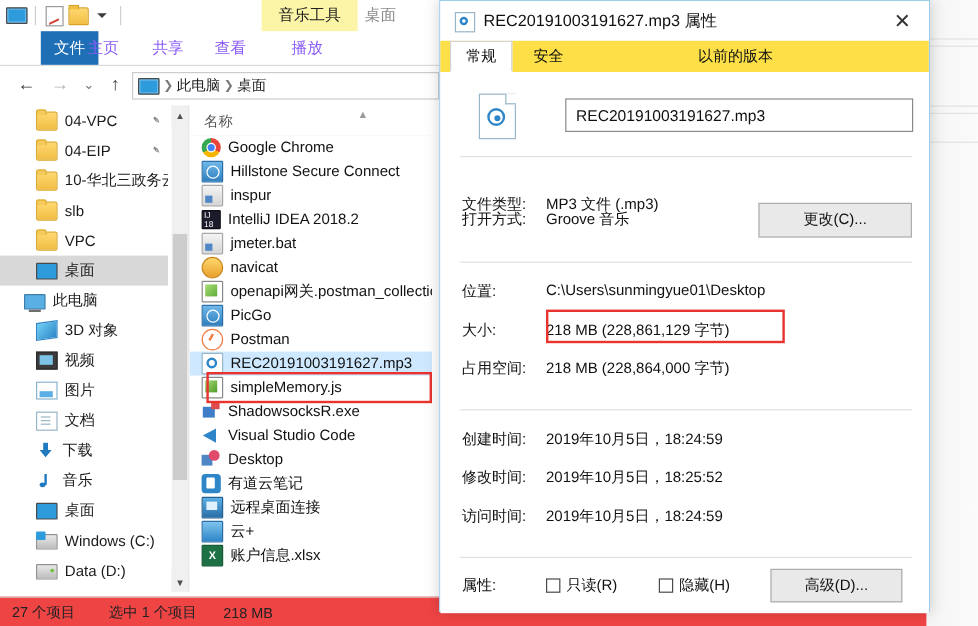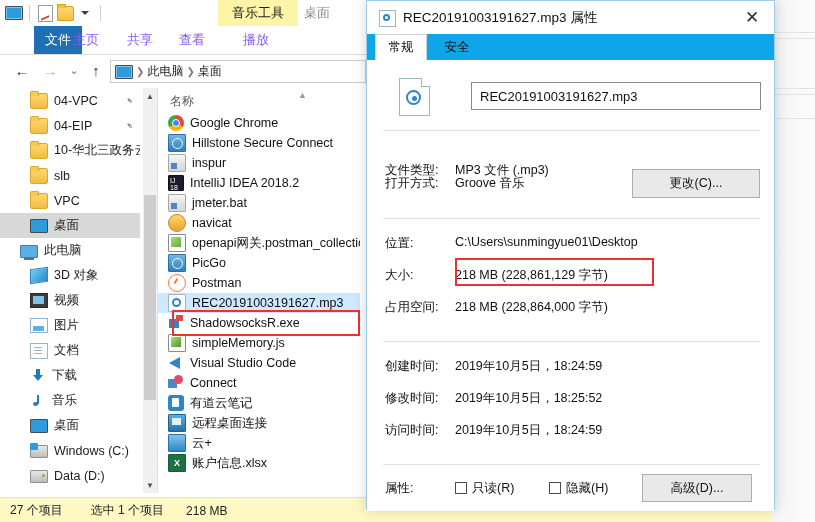--- a/index.html
+++ b/index.html
@@ -150,38 +150,38 @@
   .fi-youdao:after{content:"";position:absolute;left:4px;top:3px;width:7px;height:9px;background:#fff;border-radius:1px;}
   .fi-rdp{background:linear-gradient(#5aafe5,#2a6fa8);border:1px solid #24608f;}
   .fi-rdp:after{content:"";position:absolute;left:3px;top:3px;width:9px;height:7px;background:#dff1fb;}
   .fi-yun{background:linear-gradient(#7fc4ee,#2e86c8);border:1px solid #2a6fa8;}
   .fi-xlsx{background:#1e7145;border:1px solid #155c37;color:#fff;font-size:9px;font-weight:bold;display:flex;align-items:center;justify-content:center;}
 
   
   .redbox{position:absolute;border:2px solid #e8332e;box-sizing:border-box;pointer-events:none;}
 
   
-  #statusbar{position:absolute;left:0;top:497px;width:772px;height:25px;background:#fef9c3;border-top:1px solid #e3e3e3;display:flex;align-items:center;font-size:12px;color:#222;}
+  #statusbar{position:absolute;left:0;top:497px;width:772px;height:25px;background:#ef4444;border-top:1px solid #e3e3e3;display:flex;align-items:center;font-size:12px;color:#222;}
   #statusbar .sb1{margin-left:10px;}
   #statusbar .sb2{margin-left:28px;}
   #statusbar .sb3{margin-left:22px;}
 
   
   #dialog{
     position:absolute;left:366px;top:0;width:409px;height:510px;
     background:#ffffff;border:1px solid #9ccdea;box-sizing:border-box;
     box-shadow:0 0 12px rgba(0,0,0,0.18);
   }
   #dlg-title{position:absolute;left:0;top:0;width:100%;height:33px;background:#fff;}
   #dlg-title .ico{position:absolute;left:12px;top:9px;width:15px;height:15px;background:#fff;border:1px solid #9ab6c7;}
   #dlg-title .ico:after{content:"";position:absolute;left:3px;top:3px;width:7px;height:7px;border:2px solid #2e86c8;border-radius:50%;box-sizing:border-box;}
   #dlg-title .txt{position:absolute;left:36px;top:8px;font-size:13.5px;color:#111;}
   #dlg-close{position:absolute;right:0;top:0;width:44px;height:33px;display:flex;align-items:center;justify-content:center;font-size:17px;color:#333;cursor:default;}
 
-  #dlg-tabs{position:absolute;left:0;top:33px;width:100%;height:26px;border-bottom:1px solid #d4d4d4;background:#0ea5e9;}
+  #dlg-tabs{position:absolute;left:0;top:33px;width:100%;height:26px;border-bottom:1px solid #d4d4d4;background:#fde047;}
   .dtab{position:absolute;top:0;height:26px;display:flex;align-items:center;justify-content:center;font-size:12.5px;color:#111;padding:0 7px;box-sizing:border-box;}
   .dtab.active{border:1px solid #d4d4d4;border-bottom:1px solid #fff;background:#fff;}
 
   #dlg-body{position:absolute;left:0;top:59px;width:100%;height:451px;background:#fff;}
   #name-ico{position:absolute;left:32px;top:18px;width:29px;height:36px;background:#fff;border:1px solid #9ab6c7;}
   #name-ico:before{content:"";position:absolute;right:-1px;top:-1px;width:8px;height:8px;background:#fff;border-left:1px solid #9ab6c7;border-bottom:1px solid #9ab6c7;}
   #name-ico:after{content:"";position:absolute;left:6px;top:11px;width:15px;height:15px;border:2px solid #2e86c8;border-radius:50%;box-sizing:border-box;}
   #name-ico .dot{position:absolute;left:12px;top:17px;width:5px;height:5px;background:#2e86c8;border-radius:50%;}
   #name-field{position:absolute;left:104px;top:22px;width:290px;height:28px;border:1px solid #8a8a8a;background:#fff;display:flex;align-items:center;padding-left:8px;box-sizing:border-box;font-size:13px;color:#111;}
 
@@ -374,34 +374,34 @@
       </div>
       <div class="frow">
         <span class="fico fi-post"></span>
         <span>Postman</span>
       </div>
       <div class="frow sel">
         <span class="fico fi-mp3"></span>
         <span>REC20191003191627.mp3</span>
       </div>
       <div class="frow">
+        <span class="fico fi-js"></span>
+        <span>simpleMemory.js</span>
+      </div>
+      <div class="frow">
         <span class="fico fi-ssr"></span>
         <span>ShadowsocksR.exe</span>
       </div>
       <div class="frow">
-        <span class="fico fi-js"></span>
-        <span>simpleMemory.js</span>
-      </div>
-      <div class="frow">
         <span class="fico fi-vsc"></span>
         <span>Visual Studio Code</span>
       </div>
       <div class="frow">
         <span class="fico fi-xshell"></span>
-        <span>Connect</span>
+        <span>Desktop</span>
       </div>
       <div class="frow">
         <span class="fico fi-youdao"></span>
         <span>有道云笔记</span>
       </div>
       <div class="frow">
         <span class="fico fi-rdp"></span>
         <span>远程桌面连接</span>
       </div>
       <div class="frow">
@@ -427,20 +427,21 @@
 
   <div id="dlg-title">
     <span class="ico"></span>
     <span class="txt">REC20191003191627.mp3 属性</span>
     <div id="dlg-close">✕</div>
   </div>
 
   <div id="dlg-tabs">
     <div class="dtab active" style="left:8px;width:52px;">常规</div>
     <div class="dtab" style="left:64px;width:52px;">安全</div>
+    <div class="dtab" style="left:200px;width:92px;">以前的版本</div>
   </div>
 
   <div id="dlg-body">
     <div id="name-ico">
         <span class="dot"></span>
       </div>
     <div id="name-field">REC20191003191627.mp3</div>
 
     <div class="hr" style="top:70px;"></div>
 

